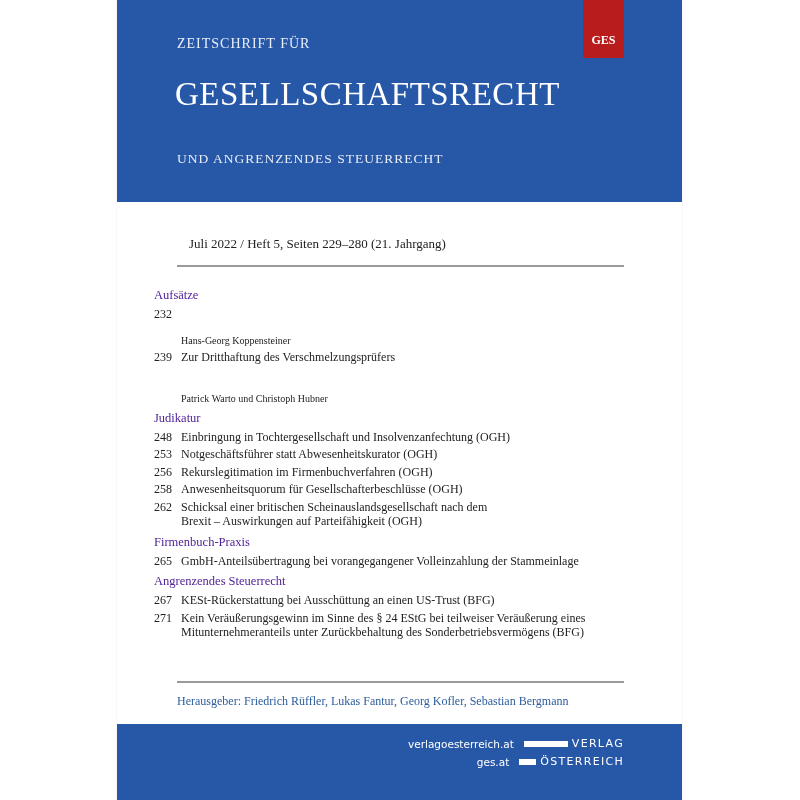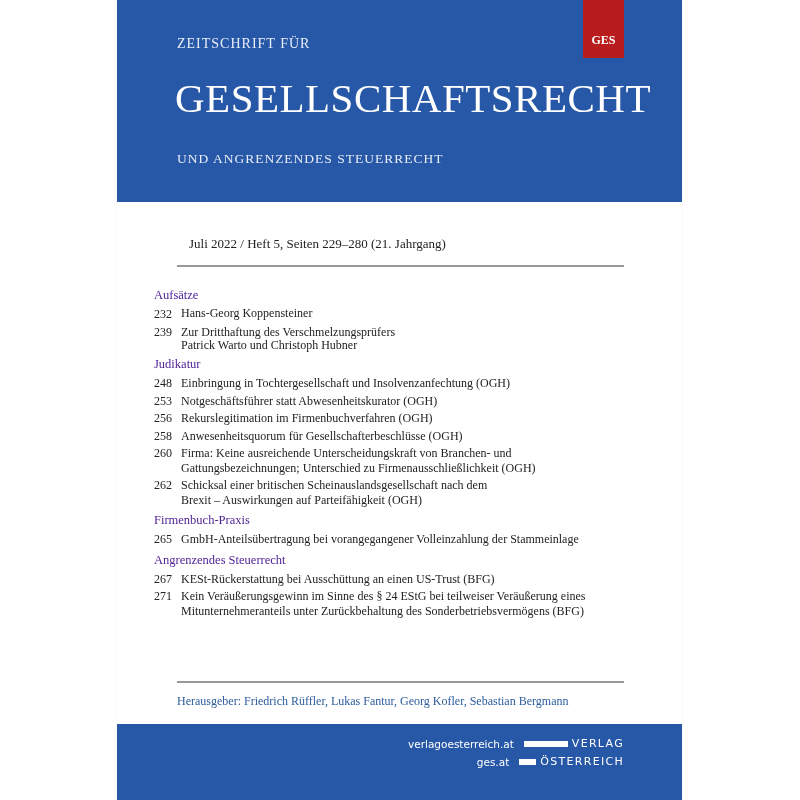--- a/index.html
+++ b/index.html
@@ -1,30 +1,30 @@
 <!DOCTYPE html>
 <html><head>
 <meta charset="utf-8">
 <style>
   html, body { margin:0; padding:0; }
   body { width:800px; height:800px; background:#ffffff; position:relative; overflow:hidden; font-family:"Liberation Serif", "DejaVu Serif", serif; }
   .page { position:absolute; left:117px; top:0; width:565px; height:800px; background:#ffffff; box-shadow:0 0 1px rgba(0,0,0,0.15); }
   .header { position:absolute; left:0; top:0; width:565px; height:202px; background:#2757a7; }
   .ges-badge { position:absolute; left:466px; top:0; width:41px; height:58px; background:#b91c1c; color:#ffffff; font-weight:bold; font-size:12px; display:flex; align-items:flex-end; justify-content:center; padding-bottom:10px; box-sizing:border-box; }
   .kicker { position:absolute; left:60px; top:36px; color:#e8eef8; font-size:14px; letter-spacing:1px; }
-  .title { position:absolute; left:58px; top:78px; color:#ffffff; font-size:41px; letter-spacing:0.5px; line-height:1; }
+  .title { position:absolute; left:58px; top:78px; color:#ffffff; font-size:33px; letter-spacing:0.5px; line-height:1; }
   .subtitle { position:absolute; left:60px; top:151px; color:#e8eef8; font-size:13.5px; letter-spacing:1px; }
   .issue { position:absolute; left:72px; top:236px; color:#222; font-size:13px; }
   .rule { position:absolute; left:60px; width:447px; height:2px; background:#9a9a9a; }
   .toc { position:absolute; left:37px; top:288px; width:470px; }
   .section-title { color:#4c1d95; font-size:12.5px; margin:0 0 4px 0; }
   .entry { display:flex; font-size:12px; color:#222; line-height:14.5px; margin-bottom:3px; }
   .entry .pg { width:27px; flex:0 0 27px; }
   .entry .txt { flex:1; }
-  .entry .author { font-size:12px; display:block; line-height:12px; }
+  .entry .author { font-size:10px; display:block; line-height:12px;margin-top:28px; }
   .section { margin-bottom:6px; }
   .editors { position:absolute; left:60px; top:694px; color:#2c5c9c; font-size:12px; }
   .footer { position:absolute; left:0; top:724px; width:565px; height:76px; background:#2757a7; }
   .f-row { position:absolute; right:58px; display:flex; align-items:center; color:#ffffff; font-family:"DejaVu Sans", sans-serif; font-size:10.5px; }
   .f-url { text-align:right; margin-right:10px; }
   .bar { height:6px; background:#ffffff; margin-right:4px; }
   .brand { letter-spacing:1.3px; font-size:11px; }
 </style>
 </head>
 <body>
@@ -66,24 +66,20 @@
         </div>
       <div class="entry">
           <span class="pg">256</span>
           <span class="txt">Rekurslegitimation im Firmenbuchverfahren (OGH)</span>
         </div>
       <div class="entry">
           <span class="pg">258</span>
           <span class="txt">Anwesenheitsquorum für Gesellschafterbeschlüsse (OGH)</span>
         </div>
       <div class="entry">
-          <span class="pg">260</span>
-          <span class="txt" style="padding-right:30px">Firma: Keine ausreichende Unterscheidungskraft von Branchen- und Gattungsbezeichnungen; Unterschied zu Firmenausschließlichkeit (OGH)</span>
-        </div>
-      <div class="entry">
           <span class="pg">262</span>
           <span class="txt" style="padding-right:120px">Schicksal einer britischen Scheinauslandsgesellschaft nach dem Brexit – Auswirkungen auf Parteifähigkeit (OGH)</span>
         </div>
     </div>
 
     <div class="section">
       <div class="section-title">Firmenbuch-Praxis</div>
       <div class="entry">
           <span class="pg">265</span>
           <span class="txt">GmbH-Anteilsübertragung bei vorangegangener Volleinzahlung der Stammeinlage</span>

